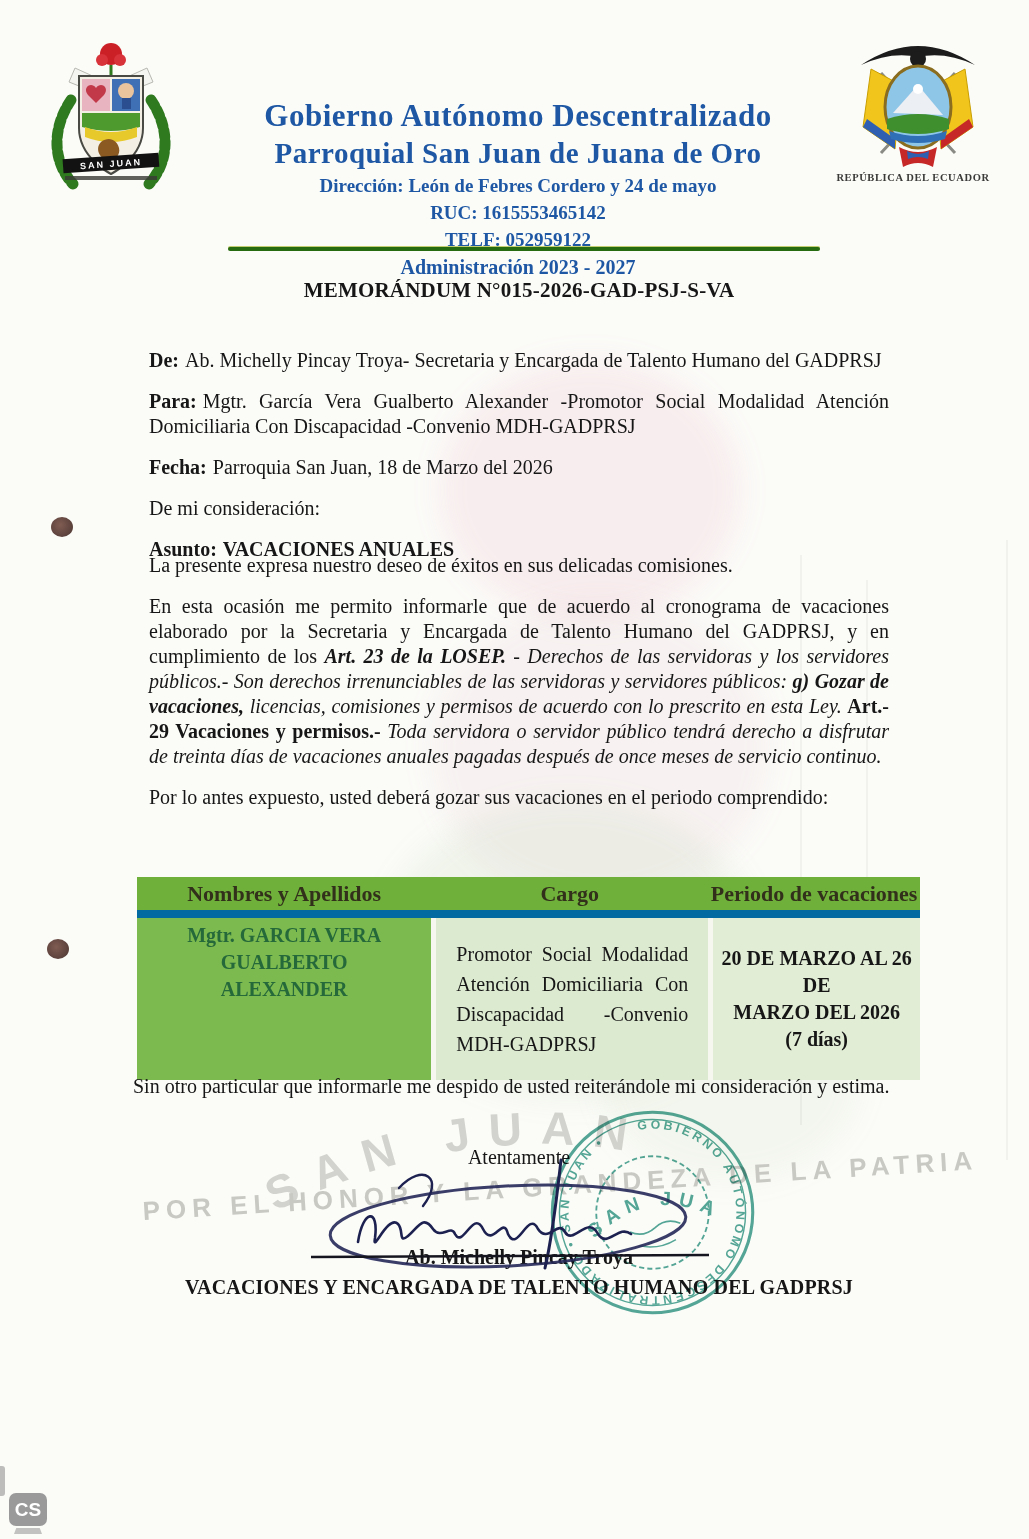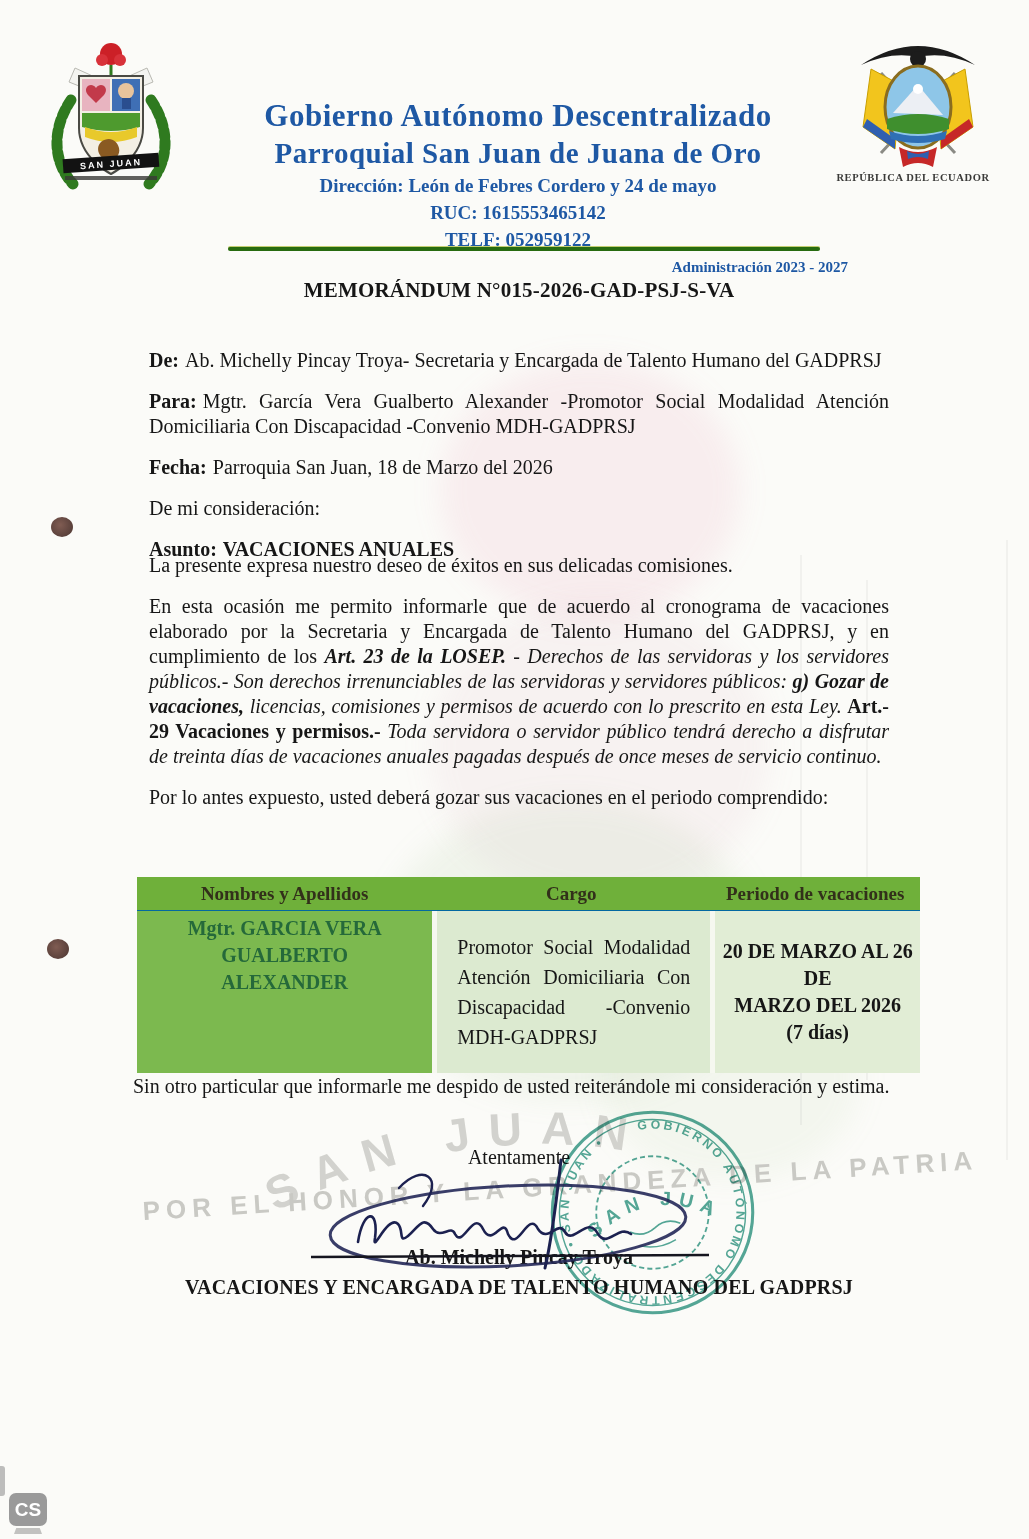--- a/index.html
+++ b/index.html
@@ -9,38 +9,38 @@
     font-family:"Liberation Serif","DejaVu Serif",serif;
     color:#161616;
   }
   
   .hdr-center{position:absolute;left:188px;top:58px;width:660px;text-align:center;
     color:#1e58a4;font-weight:bold;margin-top:40px;}
   .hdr-l1{font-size:31px;line-height:36px;letter-spacing:.5px;}
   .hdr-l2{font-size:29px;line-height:38px;letter-spacing:.5px;}
   .hdr-l3{font-size:19px;line-height:27px;}
   .hdr-l4,.hdr-l5{font-size:19px;line-height:27px;}
-  .hdr-l6{font-size:15px;line-height:28px;text-align:right;}
+  .hdr-l6{font-size:20px;line-height:28px;}
   .hdr-underline{position:absolute;left:228px;top:247px;width:592px;height:4px;
     background:#276b10;border-radius:2px;box-shadow:0 -1px 0 rgba(150,170,0,.55);}
   .seal-caption{position:absolute;left:823px;top:172px;width:180px;text-align:center;
     font-size:10.5px;font-weight:bold;letter-spacing:.6px;color:#3a3a38;}
   
   .doc{position:absolute;left:133px;width:772px;font-size:20px;line-height:25px;
     text-align:justify;}
   .memo-title{position:absolute;left:133px;top:278px;width:772px;text-align:center;
     font-size:21px;font-weight:bold;letter-spacing:.2px;}
   .doc p{margin:16px;}
   .lbl{font-weight:bold;margin-right:6px;}
   .b{font-weight:bold;} .i{font-style:italic;} .bi{font-weight:bold;font-style:italic;}
   
   table.vac{position:absolute;left:137px;top:877px;width:783px;border-collapse:separate;
     border-spacing:0;font-size:20px;}
-  table.vac th{height:31px;background:#6fb03a;color:#32301a;font-size:19px;
-    font-weight:bold;border-bottom:1px solid #0369a1;}
+  table.vac th{height:31px;background:#6fb03a;color:#32301a;font-size:22px;
+    font-weight:bold;border-bottom:8px solid #0369a1;}
   td.c-name{width:270px;background:#7cb94f;color:#25693a;font-weight:bold;
     text-align:center;vertical-align:top;padding:4px 30px 0;line-height:27px;}
   td.c-cargo{width:273px;background:#dcead0;text-align:justify;vertical-align:middle;
     padding:0 20px;line-height:30px;border-left:5px solid #f6f8f0;}
   td.c-periodo{width:235px;background:#e1edd5;text-align:center;vertical-align:middle;
     font-weight:bold;line-height:27px;border-left:5px solid #f6f8f0;padding:0 4px;}
   td{height:158px;}
   
   .atent{position:absolute;left:133px;top:1146px;width:772px;text-align:center;
     font-size:20px;}

